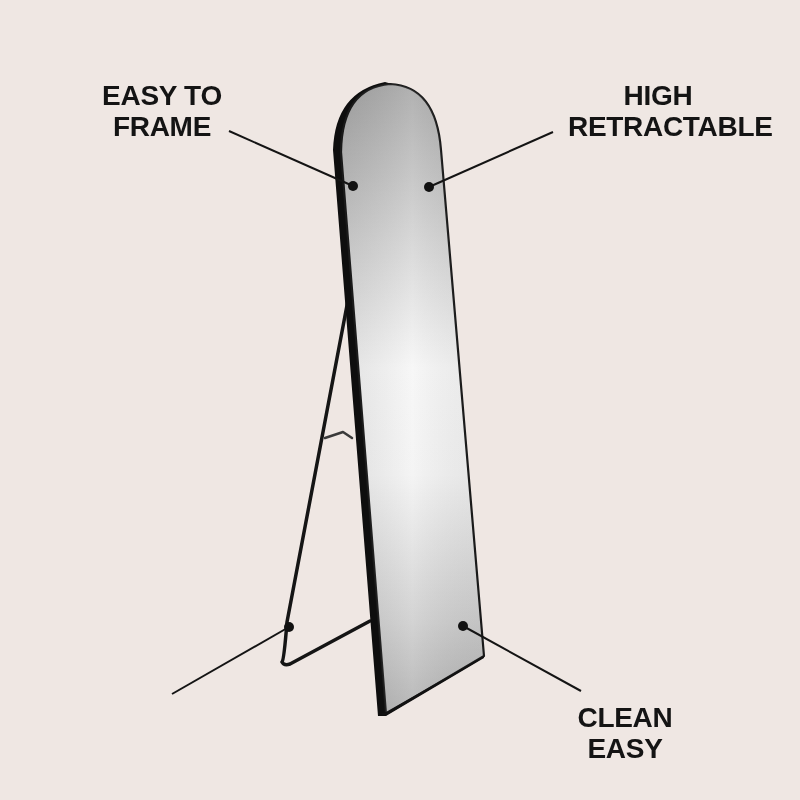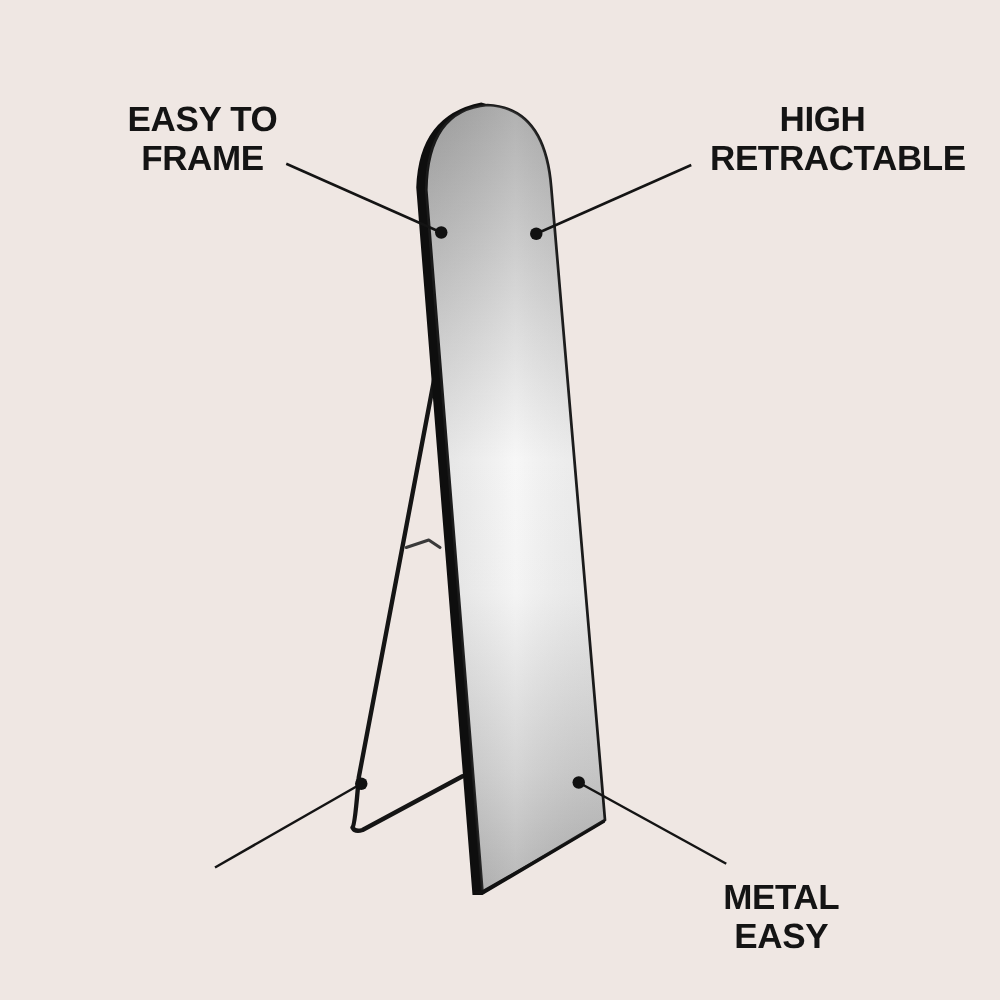--- a/index.html
+++ b/index.html
@@ -74,15 +74,15 @@
   <span>EASY TO</span>
   <span>FRAME</span>
 </div>
 <div class="label" id="label-hd">
   <span>HIGH</span>
   <span>RETRACTABLE</span>
 </div>
 <div class="label" id="label-bracket">
 </div>
 <div class="label" id="label-metal">
-  <span>METAL</span>
+  <span>CLEAN</span>
   <span>EASY</span>
 </div>
 
 </body></html>

